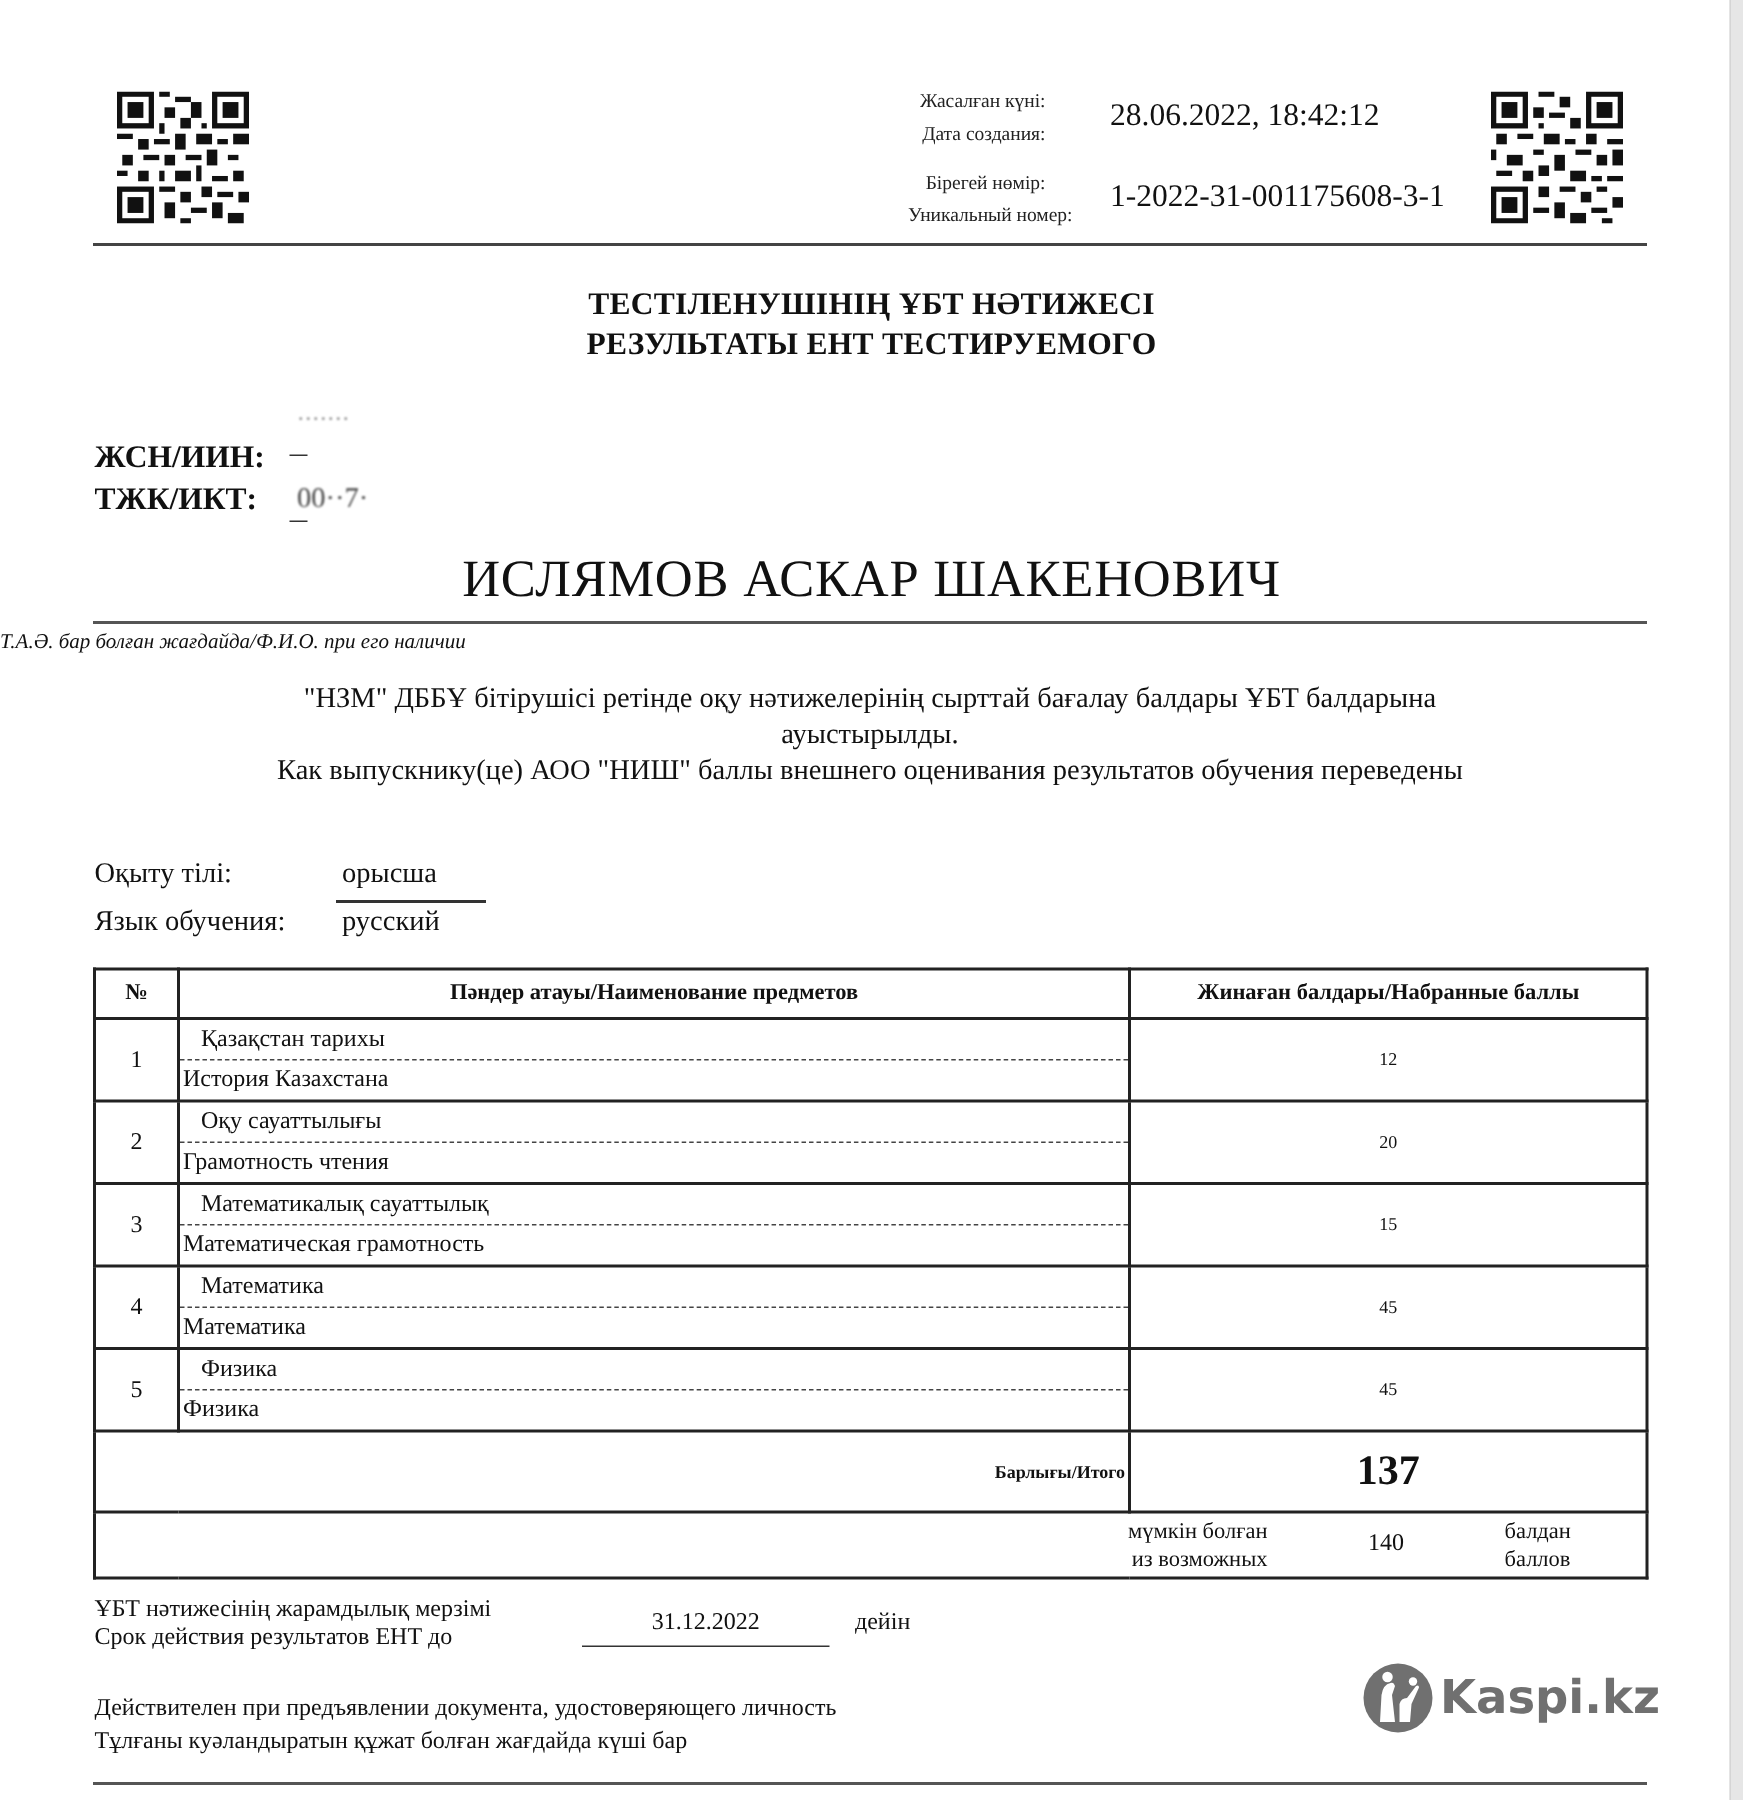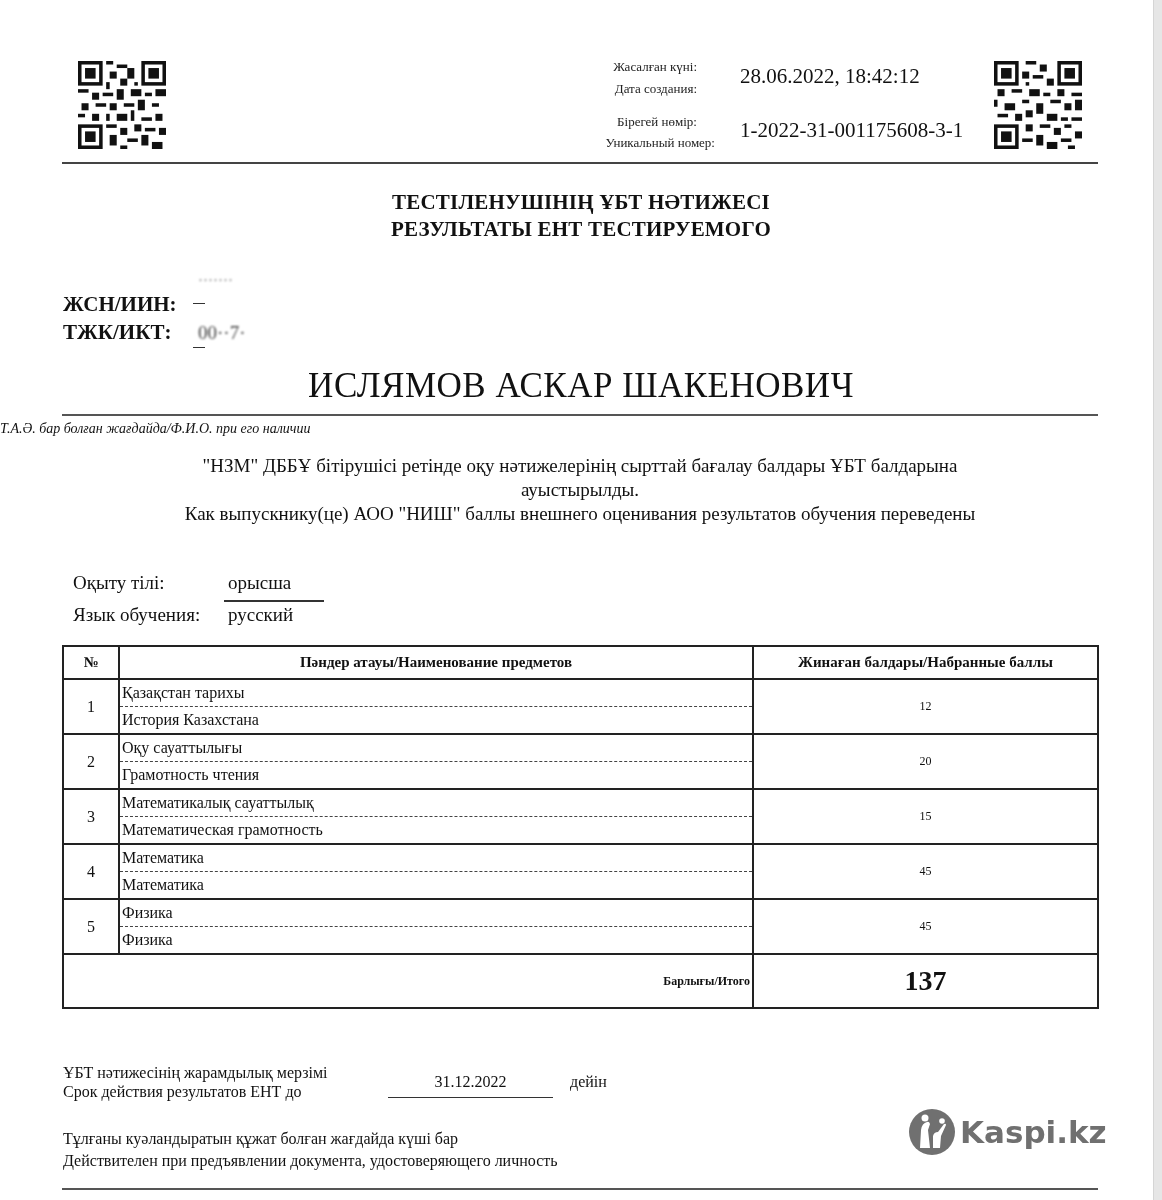--- a/index.html
+++ b/index.html
@@ -27,35 +27,35 @@
   .fio { position: absolute; left: 0; width: 1162px; text-align: center;
          font-size: 35px; letter-spacing: 0.5px; top: 366px; }
   .fio-line { position: absolute; left: 62px; width: 1036px; top: 414px;
               border-top: 2px solid #555; }
   .fio-caption { position: absolute; left: 0; width: 1162px; text-align: left;
                  font-style: italic; font-size: 14px; top: 421px; }
 
   .notice { position: absolute; left: 100px; width: 960px; text-align: center;
             font-size: 19px; line-height: 24px; top: 454px; }
 
-  .lang-label { position: absolute; left: 63px; font-size: 19px; margin-left: 10px; }
+  .lang-label { position: absolute; left: 63px; font-size: 19px; }
   .lang-value { position: absolute; left: 228px; font-size: 19px; }
   .lang-underline { position: absolute; left: 224px; width: 100px; top: 600px;
                     border-top: 2px solid #333; }
 
   
   table.results { position: absolute; left: 62px; top: 645px; width: 1037px;
                   border-collapse: collapse; font-size: 16px; }
   table.results td, table.results th { border: 2px solid #222; padding: 0; }
   table.results th { font-weight: bold; font-size: 15px; height: 31px; }
   .col-num { width: 54px; text-align: center; }
   .col-subj { width: 632px; }
   .col-score { text-align: center; }
   .subj-kz { height: 26px; line-height: 26px; border-bottom: 1px dashed #444;
-             padding-left: 2px; }
+             padding-left: 14px; }
   .subj-ru { height: 26px; line-height: 26px; padding-left: 2px; }
   tr.subject-row td { height: 53px; }
   td.num-cell { text-align: center; font-size: 16px; }
   td.score-cell { text-align: center; font-size: 12px; }
   tr.total-row td { height: 52px; }
   .total-label { text-align: right; font-weight: bold; font-size: 12px; padding-right: 2px !important; }
   .total-value { text-align: center; font-weight: bold; font-size: 28px; }
   tr.max-row td { height: 42px; border-top: 2px solid #222; }
   .max-wrap { position: relative; height: 42px; font-size: 15px; }
   .max-kz { position: absolute; right: 252px; top: 3px; text-align: right; line-height: 19px; }
@@ -268,34 +268,49 @@
       <td>
         <div class="subj-kz">Физика</div>
         <div class="subj-ru">Физика</div>
       </td>
       <td class="score-cell">45</td>
     </tr>
     <tr class="total-row">
       <td colspan="2" class="total-label">Барлығы/Итого</td>
       <td class="total-value">137</td>
     </tr>
+    <tr class="max-row">
+      <td colspan="3">
+        <div class="max-wrap">
+          <div class="max-kz">
+            <div>мүмкін болған</div>
+            <div>из возможных</div>
+          </div>
+          <div class="max-val">140</div>
+          <div class="max-unit">
+            <div>балдан</div>
+            <div>баллов</div>
+          </div>
+        </div>
+      </td>
+    </tr>
   </tbody>
 </table>
 
 <div class="validity-kz">
   <div>ҰБТ нәтижесінің жарамдылық мерзімі</div>
   <div>Срок действия результатов ЕНТ до</div>
 </div>
 <div class="validity-date">31.12.2022</div>
 <div class="validity-underline"></div>
 <div class="validity-suffix">дейін</div>
 
 <div class="idnote">
+  <div>Действителен при предъявлении документа, удостоверяющего личность</div>
   <div>Тұлғаны куәландыратын құжат болған жағдайда күші бар</div>
-  <div>Действителен при предъявлении документа, удостоверяющего личность</div>
 </div>
 
 <div class="kaspi">
   <svg class="kaspi-logo" viewBox="0 0 48 48">
     <circle cx="24" cy="24" r="23" fill="#707070"></circle>
     <path d="M12 40 L13 22 Q14 15 19 14 Q21 13 22 16 L20 22 L22 40 Z" fill="#fff"></path>
     <circle cx="17" cy="10" r="3.5" fill="#fff"></circle>
     <path d="M25 40 L25 28 Q26 24 30 24 L36 16 Q38 15 38 17 L33 28 L32 40 Z" fill="#fff"></path>
     <circle cx="34" cy="13" r="2.8" fill="#fff"></circle>
   </svg>

